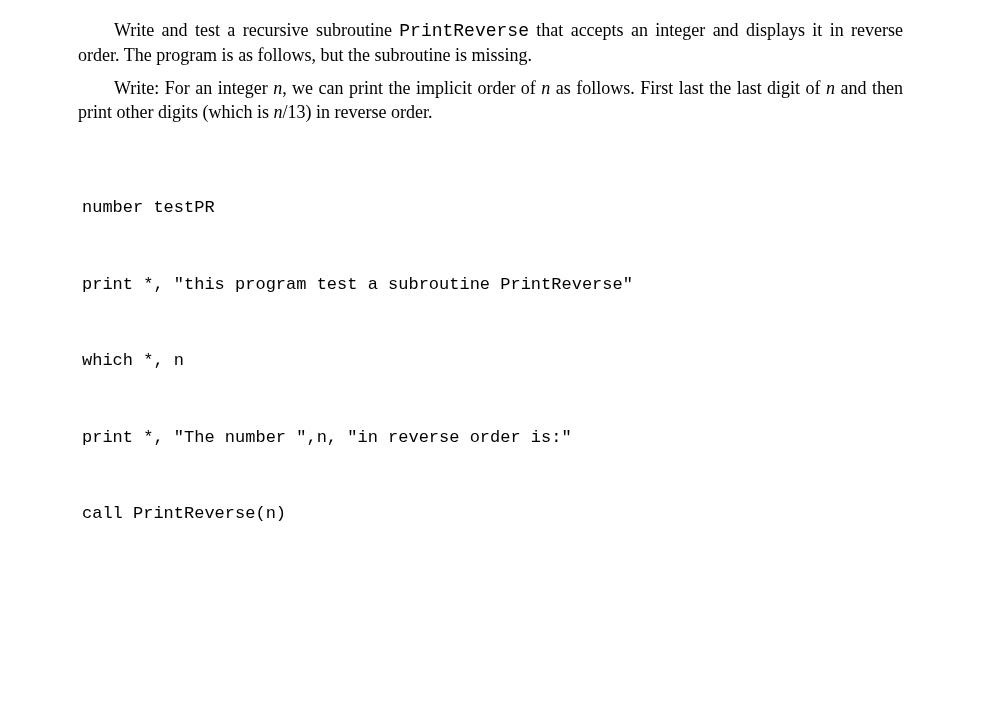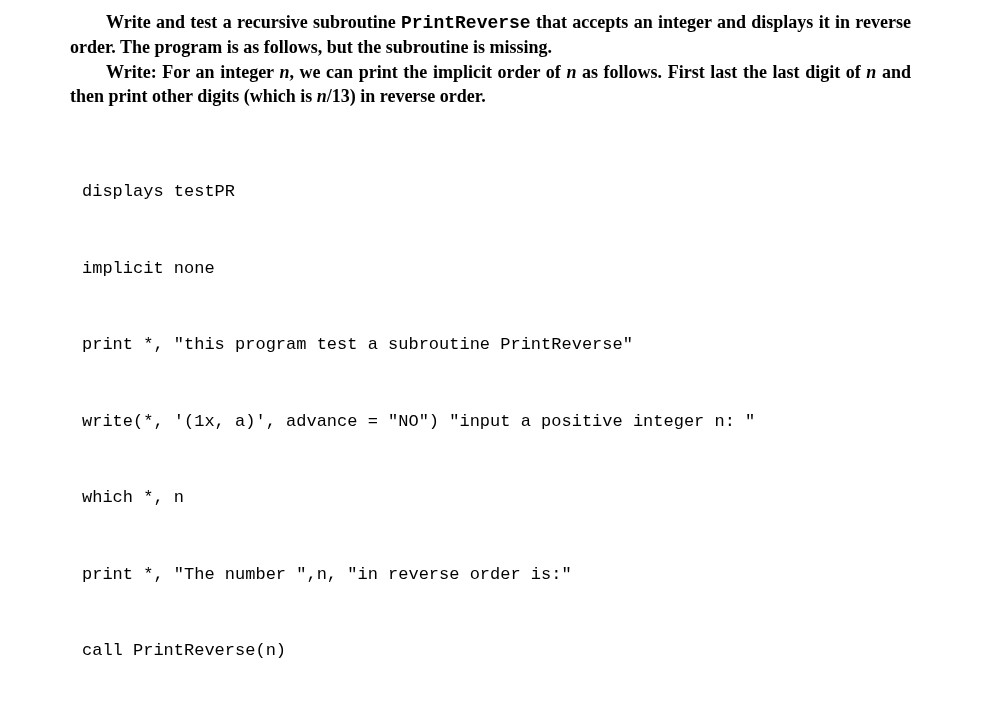--- a/index.html
+++ b/index.html
@@ -15,23 +15,22 @@
     }
     .page {
       padding: 10px 70px 20px 70px;
     }
     .prose {
       font-family: 'Times New Roman', Times, serif;
       line-height: 1.35;
       text-align: justify;
     }
     .prose p {
-      margin: 0;
+      margin: 8px;
       text-indent: 2em;
-      font-weight: bold;
     }
     .monofont {
       font-family: 'Courier New', Courier, monospace;
     }
     .italic {
       font-style: italic;
     }
     .code {
       font-family: 'Courier New', Courier, monospace;
       white-space: pre;
@@ -54,24 +53,22 @@
   <div class="prose">
     <p>
       <span>Write and test a recursive subroutine </span><span class="monofont">PrintReverse</span><span> that accepts an integer and displays it in reverse order. The program is as follows, but the subroutine is missing.</span>
     </p>
     <p>
       <span>Write: For an integer </span><span class="italic">n</span><span>, we can print the implicit order of </span><span class="italic">n</span><span> as follows. First last the last digit of </span><span class="italic">n</span><span> and then print other digits (which is </span><span class="italic">n</span><span>/13) in reverse order.</span>
     </p>
   </div>
 
   <div class="code">
-    <span class="line indent1">displays testPR</span>
-    <span class="line indent1">implicit none</span>
+    <span class="line indent1">number testPR</span>
     <span class="line indent1">print *, "this program test a subroutine PrintReverse"</span>
-    <span class="line indent1">write(*, '(1x, a)', advance = "NO") "input a positive integer n: "</span>
     <span class="line indent1">which *, n</span>
     <span class="line indent1">print *, "The number ",n, "in reverse order is:"</span>
     <span class="line indent1">call PrintReverse(n)</span>
     
     
     
     
     
   </div>
 

